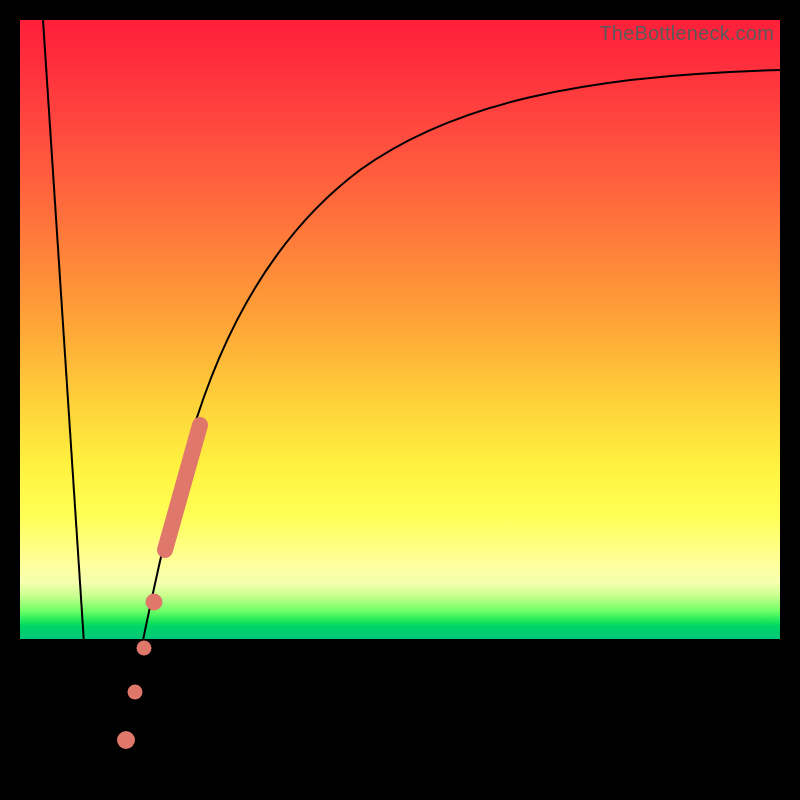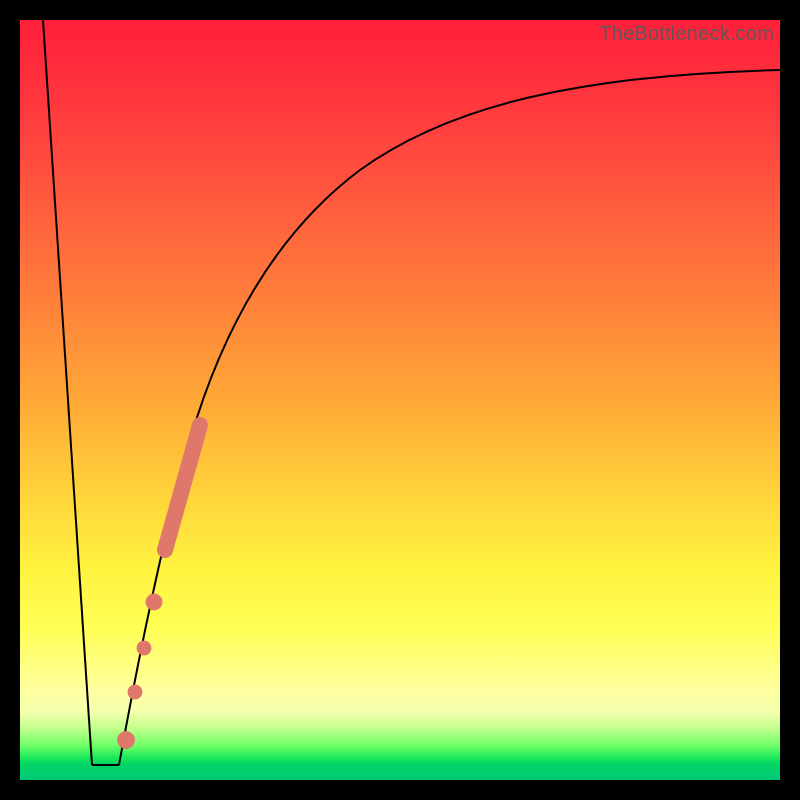--- a/index.html
+++ b/index.html
@@ -15,21 +15,21 @@
     position: relative;
     width: 800px;
     height: 800px;
     background: #000;
   }
   .plot-area {
     position: absolute;
     left: 20px;
     top: 20px;
     width: 760px;
-    height: 760px;
+    height: 619px;
     
     background: linear-gradient(
       to bottom,
       #ff1f3a 0%,
       #ff2c3c 6%,
       #ff4a3f 18%,
       #ff7a3b 35%,
       #ffa837 50%,
       #ffd23a 62%,
       #fff23f 72%,

